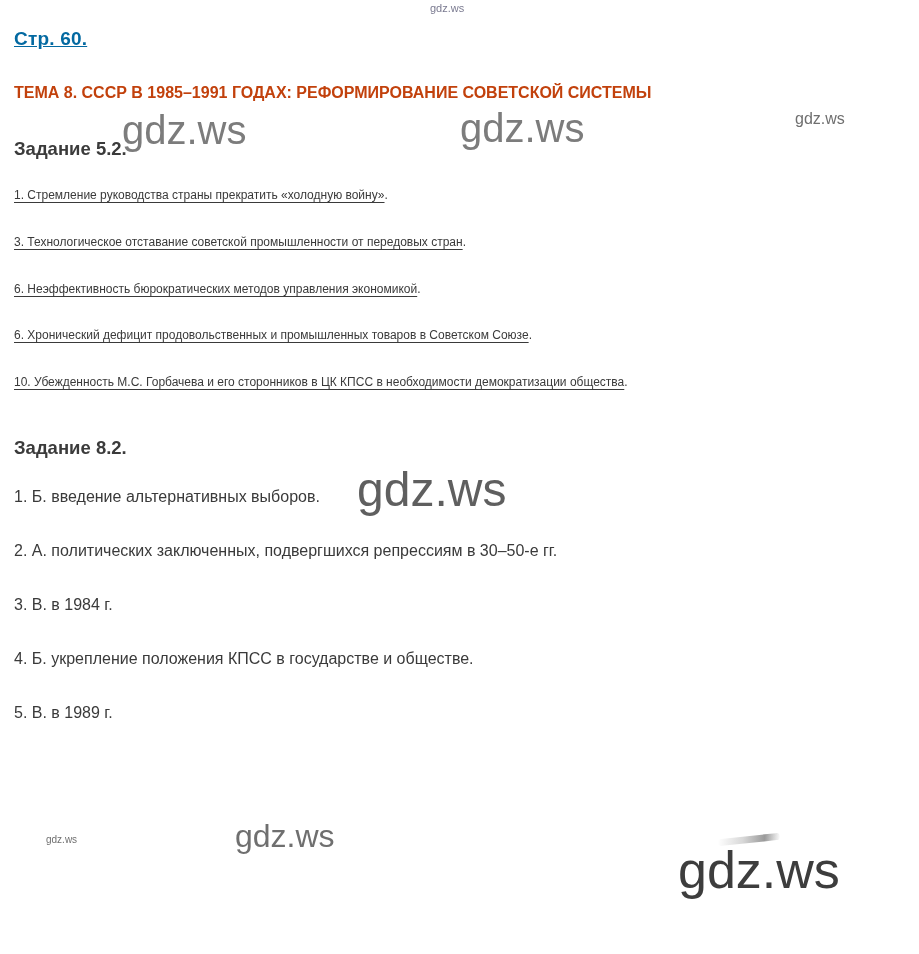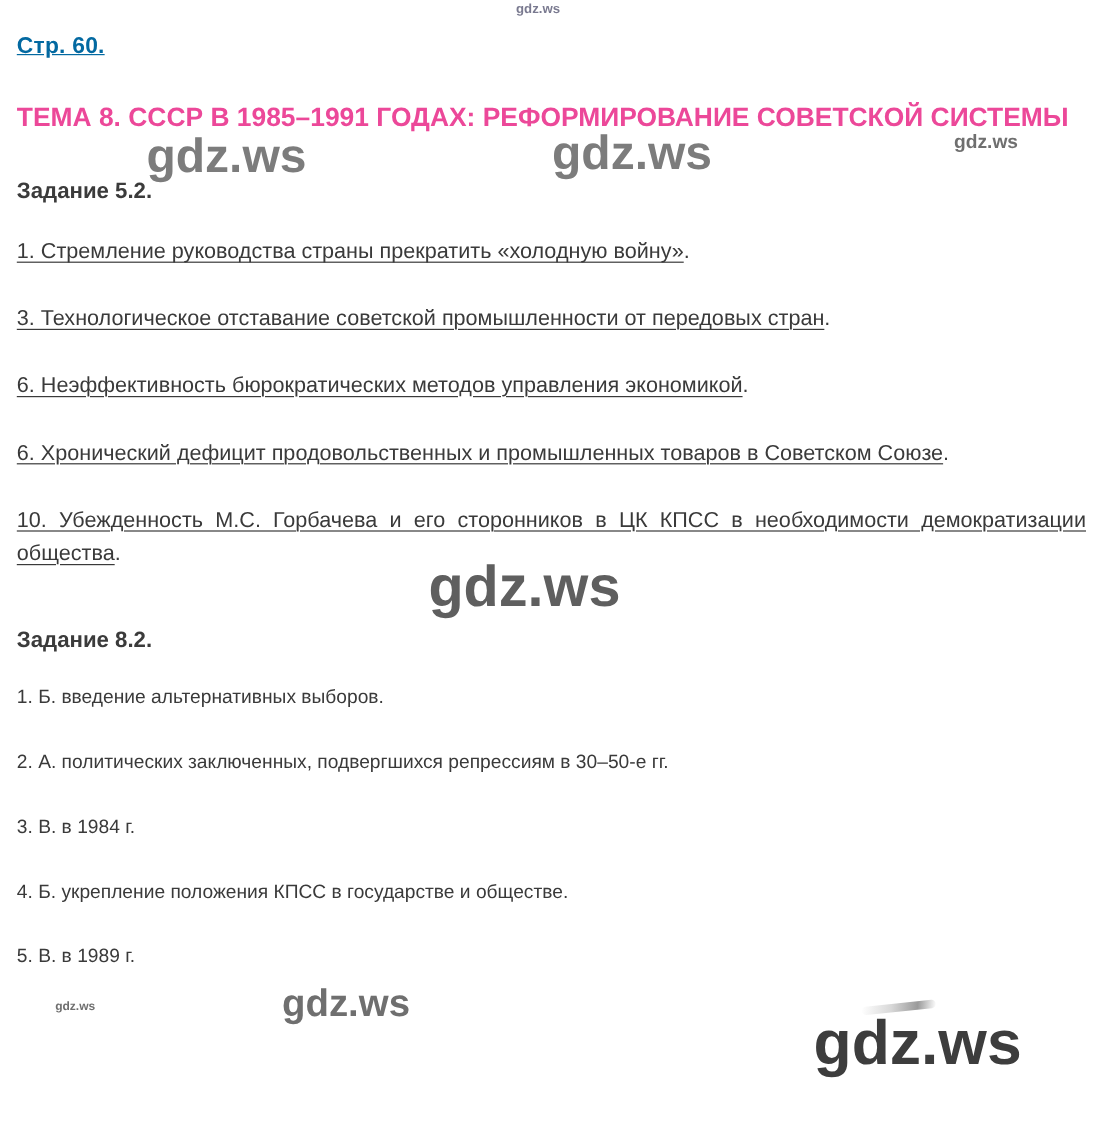--- a/index.html
+++ b/index.html
@@ -24,35 +24,35 @@
   }
   .page-no {
     font-size: 19px;
     font-weight: bold;
     color: #0369a1;
     margin: 0 0 30px 0;
     letter-spacing: 0.2px;
     text-decoration: underline;
   }
   .topic-title {
-    font-size: 22px;
+    font-size: 16px;
     font-weight: bold;
-    color: #ec4899;
+    color: #c2410c;
     line-height: 1.65;
     margin: 0 0 32px 0;
     max-width: 890px;
   }
   .task-heading {
     font-size: 18.5px;
     font-weight: bold;
     color: #3b3b3b;
     margin: 0 0 26px 0;
   }
   .answer-line {
-    font-size: 18px;
+    font-size: 12px;
     color: #3a3a3a;
     line-height: 1.55;
     margin: 0 0 28px 0;
     max-width: 895px;
   }
   .answer-line.justify {
     text-align: justify;
     text-align-last: left;
   }
   .u {
@@ -67,21 +67,21 @@
     font-size: 16px;
     color: #3a3a3a;
     line-height: 1.5;
     margin: 0 0 30px 0;
   }
   
   .wm {
     position: absolute;
     color: #8a8a8a;
     font-family: "Liberation Sans", sans-serif;
-    font-weight: bold;
+    font-weight: normal;
     pointer-events: none;
     white-space: nowrap;
   }
   .wm-top {
     left: 430px;
     top: 2px;
     font-size: 11px;
     color: #7a7a90;
   }
   .wm-a {

